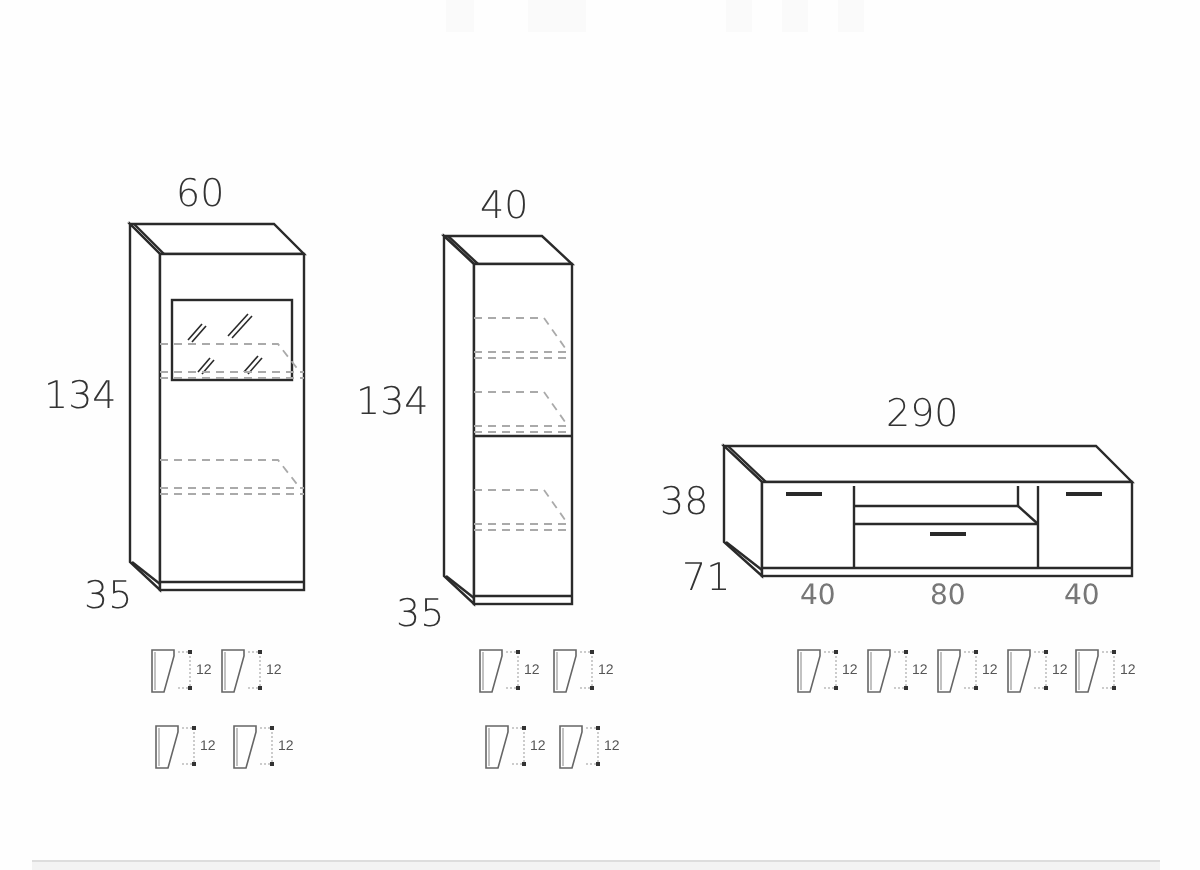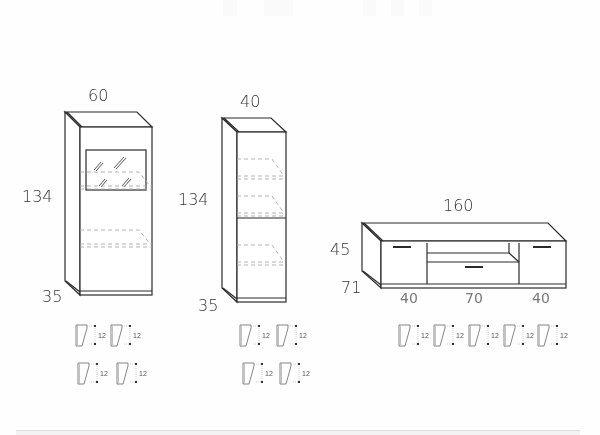--- a/index.html
+++ b/index.html
@@ -1,18 +1,18 @@
 <!DOCTYPE html>
 <html><head>
 <meta charset="utf-8">
 <style>
   html, body { margin:0; padding:0; background:#fefefe; }
   body { width:600px; height:435px; position:relative; overflow:hidden; font-family:"Liberation Sans", sans-serif; }
   .topbox { position:absolute; top:0; height:16px; background:#fafafa; }
-  .label { position:absolute; color:#333; font-family:"DejaVu Sans", sans-serif; font-weight:300; font-size:16px; line-height:1; }
+  .label { position:absolute; color:#333; font-family:"DejaVu Sans", sans-serif; font-weight:300; font-size:19px; line-height:1; }
   .sublabel { position:absolute; color:#777; font-family:"DejaVu Sans", sans-serif; font-size:14px; line-height:1; }
   svg.draw { position:absolute; left:0; top:0; }
   .handle { position:absolute; width:34px; height:28px; }
   .handle-num { position:absolute; left:25px; top:10px; font-size:7px; color:#555; }
   .statusbar { position:absolute; left:16px; top:430px; width:564px; height:6px; background:#f3f3f3; border-top:1px solid #ddd; }
 </style>
 </head>
 <body>
 
 <div class="topbox" style="left:223px;width:14px;"></div>
@@ -105,25 +105,25 @@
 </svg>
 
 <div class="label" style="left:88px;top:88px;">60</div>
 <div class="label" style="left:22px;top:189px;">134</div>
 <div class="label" style="left:42px;top:289px;">35</div>
 
 <div class="label" style="left:240px;top:94px;">40</div>
 <div class="label" style="left:178px;top:192px;">134</div>
 <div class="label" style="left:198px;top:298px;">35</div>
 
-<div class="label" style="left:443px;top:198px;">160</div>
-<div class="label" style="left:330px;top:242px;">45</div>
+<div class="label" style="left:443px;top:198px;">290</div>
+<div class="label" style="left:330px;top:242px;">38</div>
 <div class="label" style="left:341px;top:280px;">71</div>
 <div class="sublabel" style="left:400px;top:291px;">40</div>
-<div class="sublabel" style="left:465px;top:291px;">70</div>
+<div class="sublabel" style="left:465px;top:291px;">80</div>
 <div class="sublabel" style="left:532px;top:291px;">40</div>
 
 <div id="handles">
     <div class="handle" style="left: 73px; top: 322px;"><svg width="34" height="28" viewBox="0 0 34 28">
         <path d="M3,3 L14,3 L14,6 L9,24 L3,24 Z" fill="#fff" stroke="#666" stroke-width="0.8"></path>
         <line x1="4.5" y1="4" x2="4.5" y2="23" stroke="#999" stroke-width="0.6"></line>
         <line x1="16" y1="4" x2="22" y2="4" stroke="#999" stroke-width="0.5" stroke-dasharray="1,1"></line>
         <line x1="16" y1="22" x2="22" y2="22" stroke="#999" stroke-width="0.5" stroke-dasharray="1,1"></line>
         <line x1="22" y1="4" x2="22" y2="22" stroke="#999" stroke-width="0.5" stroke-dasharray="1,1"></line>
         <rect x="21" y="3" width="2" height="2" fill="#333"></rect>

